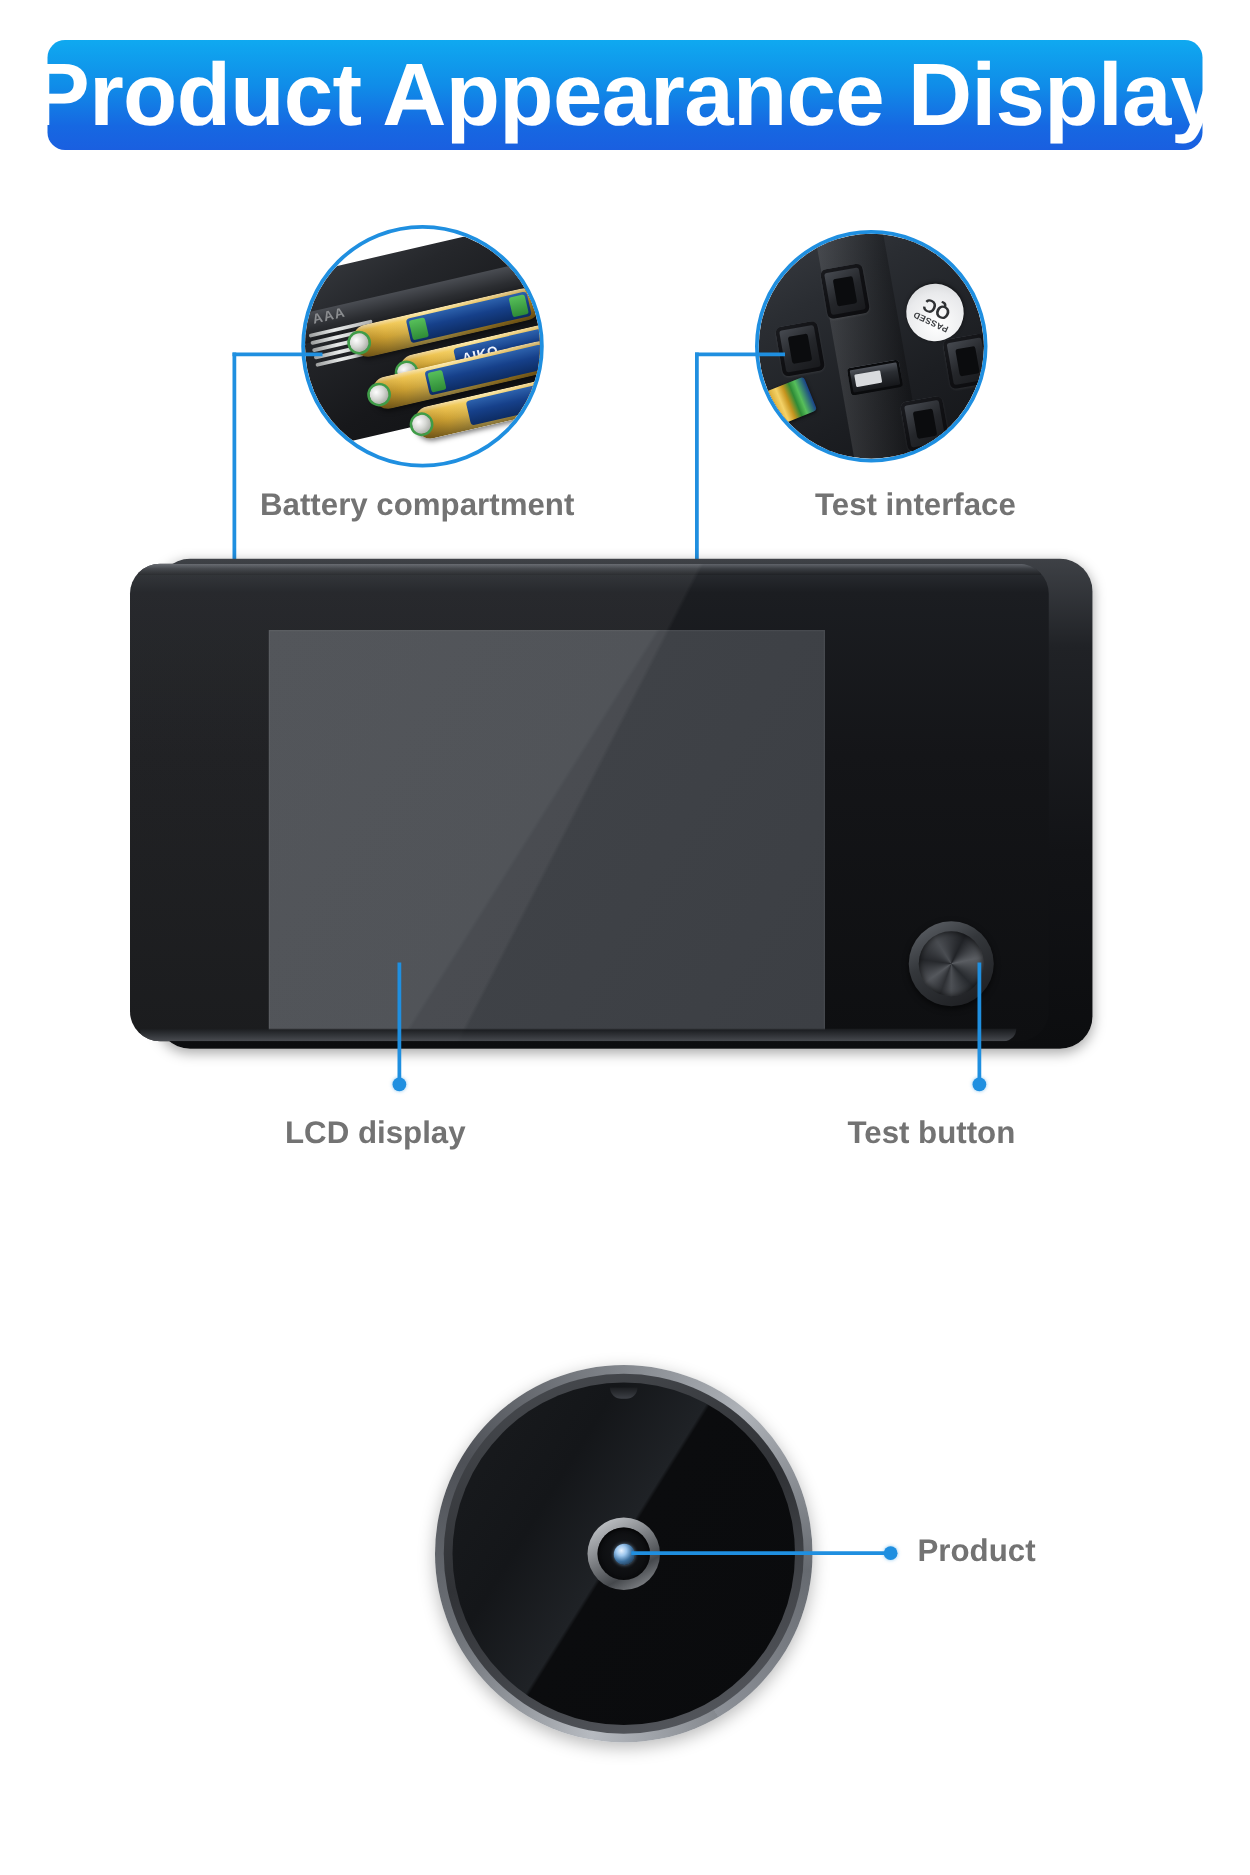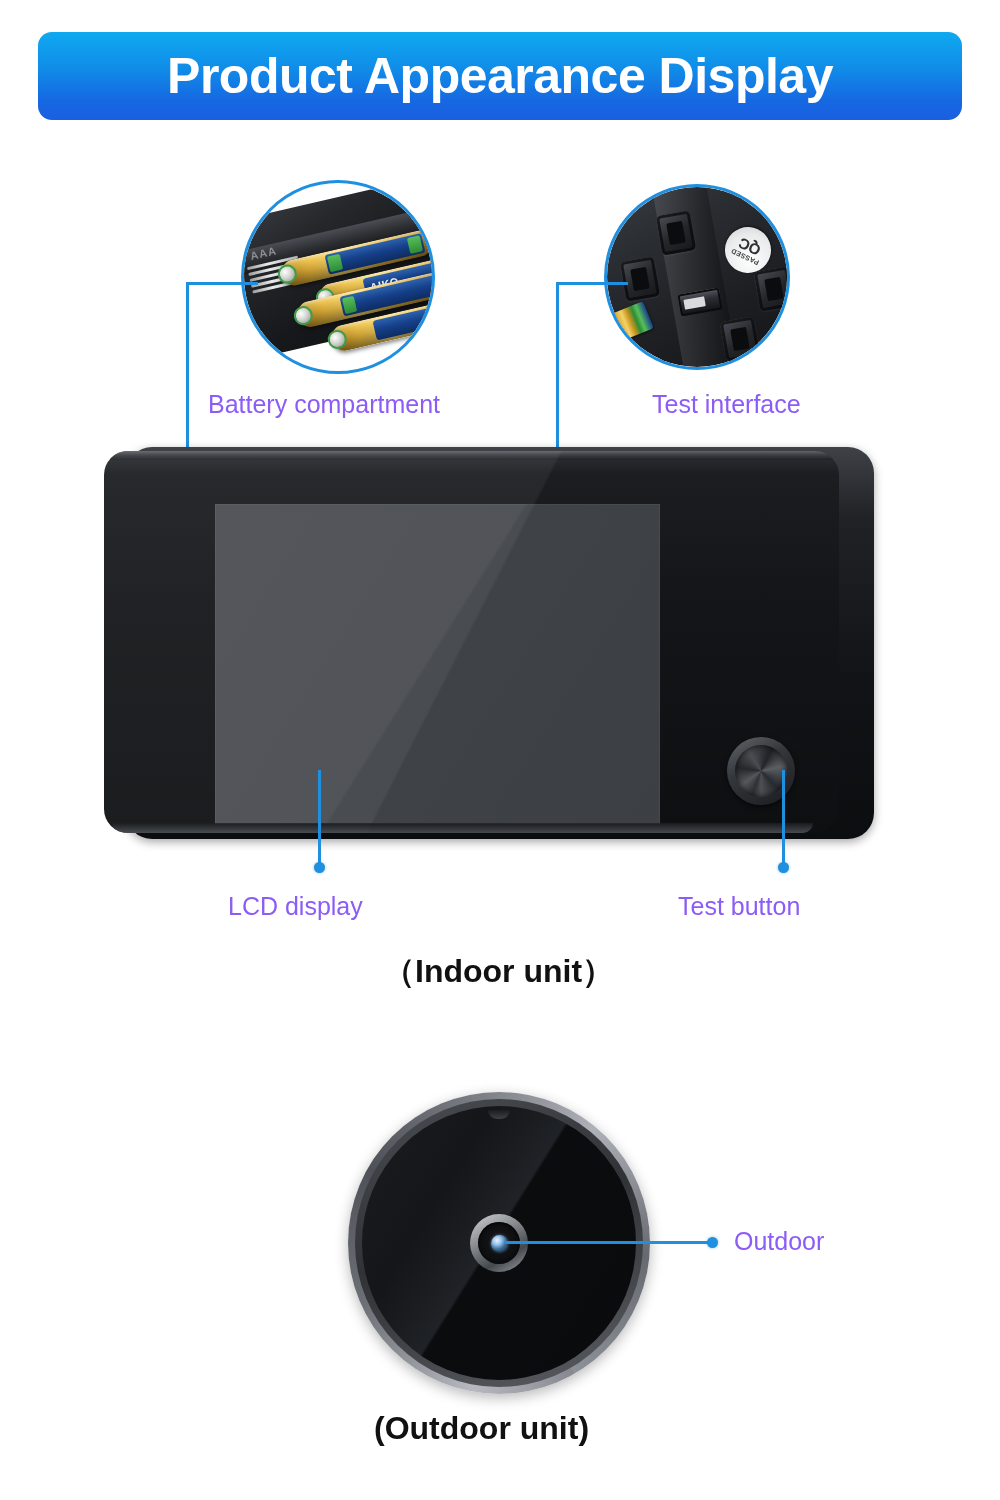--- a/index.html
+++ b/index.html
@@ -27,34 +27,34 @@
     height: 88px;
     border-radius: 14px;
     background: linear-gradient(180deg, #0fa9f0 0%, #108ce8 42%, #1668e2 78%, #1a5fe0 100%);
     display: flex;
     align-items: center;
     justify-content: center;
     box-sizing: border-box;
   }
   .header-title {
     color: #ffffff;
-    font-size: 50px;
+    font-size: 71px;
     font-weight: bold;
     letter-spacing: -0.5px;
     line-height: 1;
     white-space: nowrap;
     font-family: "Liberation Sans", "DejaVu Sans", sans-serif;
   }
 
   
   .callout-label {
     position: absolute;
     font-size: 25px;
-    font-weight: normal;
-    color: #8b5cf6;
+    font-weight: bold;
+    color: #737373;
     white-space: nowrap;
     line-height: 1;
   }
   .unit-caption {
     position: absolute;
     font-size: 32px;
     font-weight: bold;
     color: #111111;
     white-space: nowrap;
     line-height: 1;
@@ -552,34 +552,32 @@
 
   <div class="leader leader-v" style="left:318px; top:770px; height:98px;"></div>
   <div class="leader-dot" style="left:314px; top:862px;"></div>
 
   <div class="leader leader-v" style="left:782px; top:770px; height:98px;"></div>
   <div class="leader-dot" style="left:778px; top:862px;"></div>
 
   <div class="callout-label" style="left:228px; top:894px;">LCD display</div>
   <div class="callout-label" style="left:678px; top:894px;">Test button</div>
 
-  <div class="unit-caption" style="left:383px; top:955px;">（Indoor unit）</div>
 
   <div class="outdoor-wrap">
     <div class="outdoor-ring"></div>
     <div class="outdoor-ring2"></div>
     <div class="outdoor-face">
       <div class="outdoor-notch"></div>
     </div>
     <div class="lens-ring-outer">
       <div class="lens-recess">
         <div class="lens-glass"></div>
       </div>
     </div>
   </div>
 
   <div class="leader leader-h" style="left:505px; top:1241px; width:208px;"></div>
   <div class="leader-dot" style="left:707px; top:1237px;"></div>
-  <div class="callout-label" style="left:734px; top:1229px;">Outdoor</div>
-
-  <div class="unit-caption" style="left:374px; top:1412px;">(Outdoor unit)</div>
+  <div class="callout-label" style="left:734px; top:1229px;">Product</div>
+
 
 </div>
 
 </body></html>

